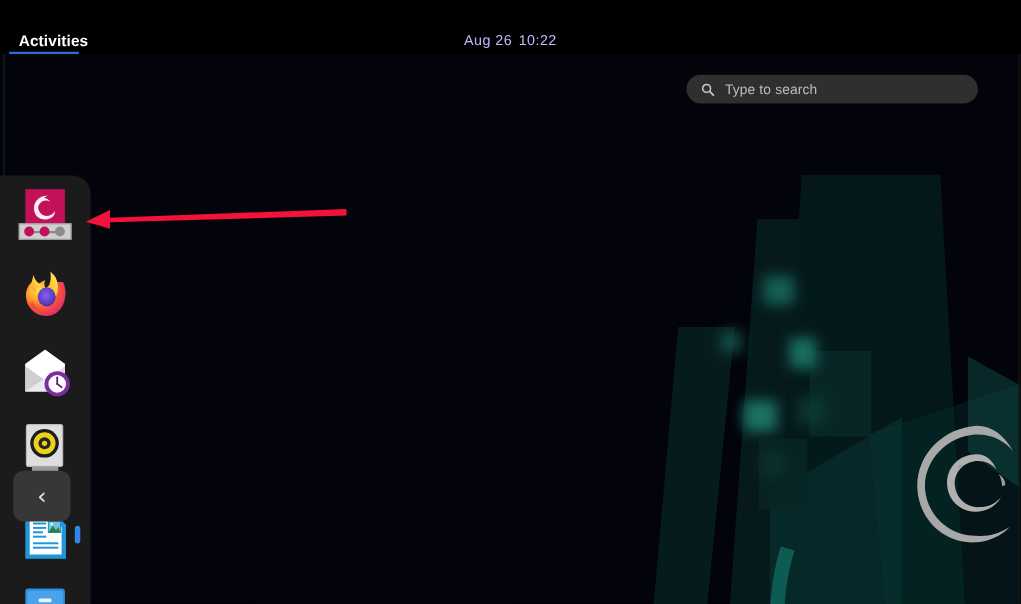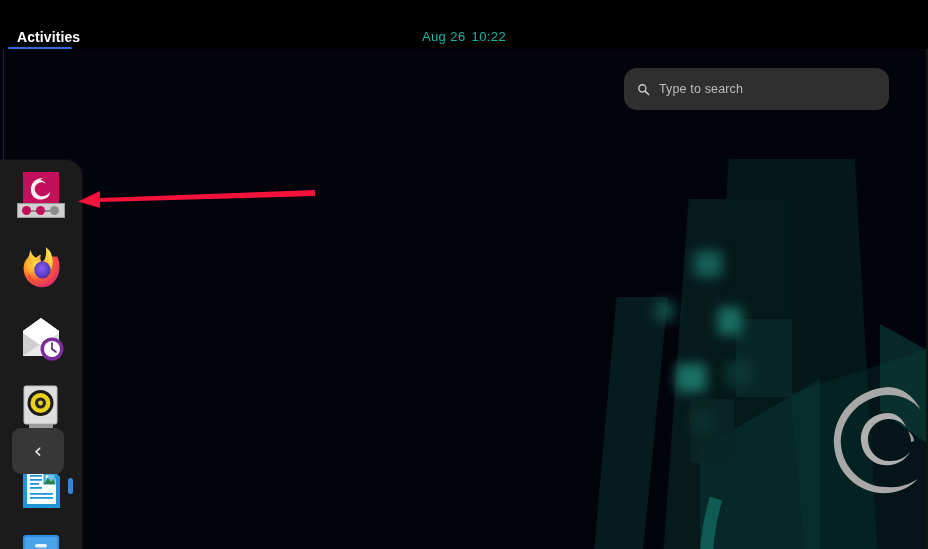--- a/index.html
+++ b/index.html
@@ -47,21 +47,21 @@
     left: 8px; top: 47px;
     width: 64px; height: 2px;
     background: #2a6ed6;
     border-radius: 1px;
   }
   #clock {
     position: absolute;
     left: 0; top: 29px;
     width: 928px;
     text-align: center;
-    color: #14b8a6;
+    color: #c4b5fd;
     font-size: 13px;
     letter-spacing: .4px;
     cursor: pointer;
   }
   #clock .cl-sep { display:inline-block; width:6px; }
 
   
   #overview {
     position: absolute;
     left: 0; top: 49px;
@@ -204,21 +204,21 @@
     color: #e6e6e6;
     font-size: 21px;
     line-height: 1;
     font-family: "DejaVu Sans", sans-serif;
   }
 
   
   #search {
     position: absolute;
     left: 624px; top: 68px;
-    width: 265px; height: 42px;
+    width: 265px; height: 26px;
     background: #2f2f2f;
     border-radius: 13px;
     display: flex;
     align-items: center;
     z-index: 25;
     cursor: text;
   }
   #search .mag {
     margin-left: 13px;
     width: 13px; height: 13px;

